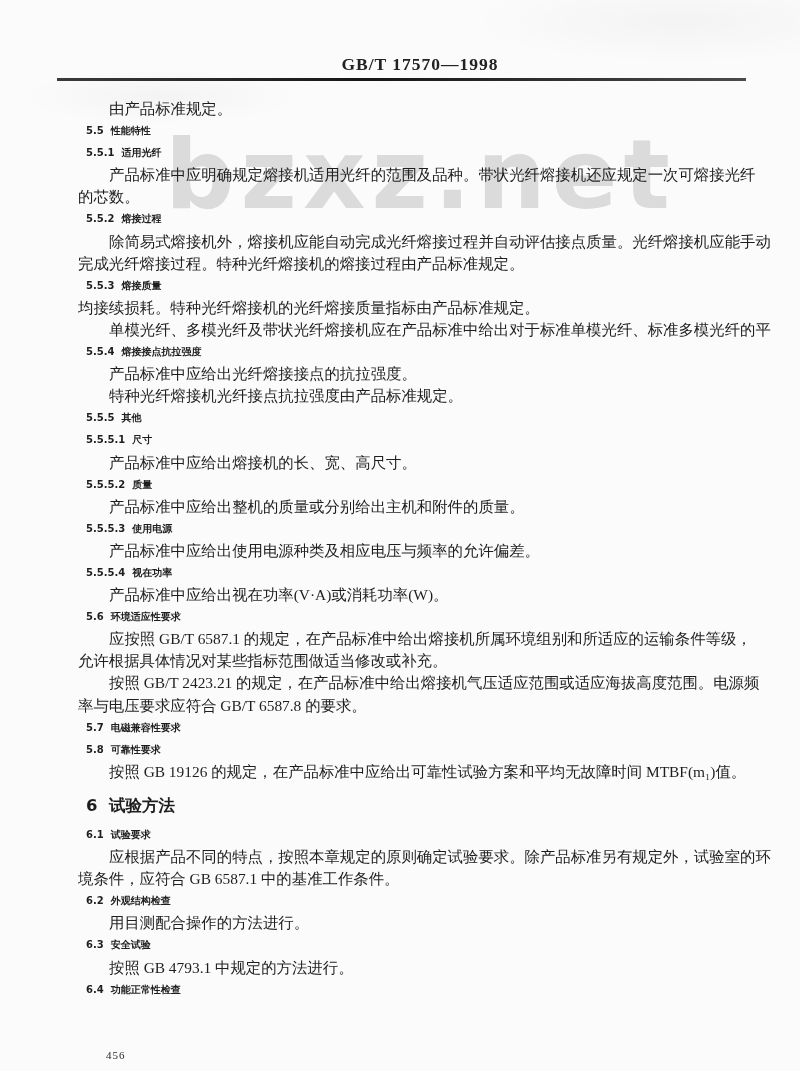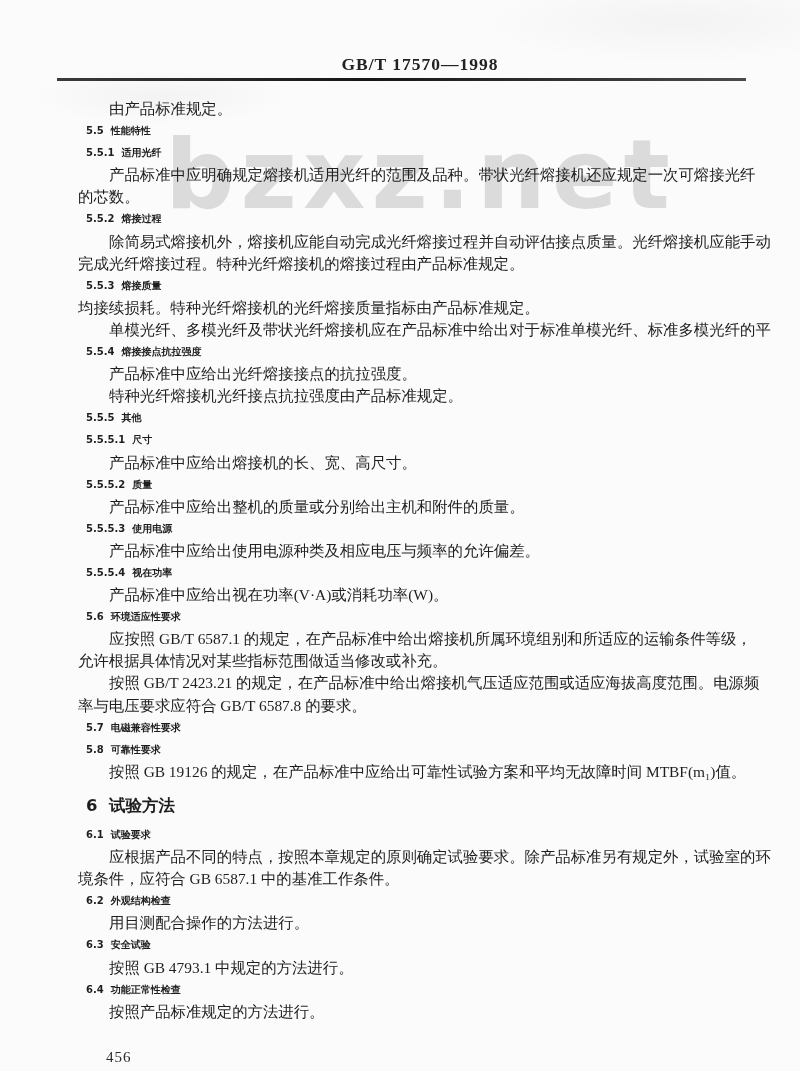--- a/index.html
+++ b/index.html
@@ -67,21 +67,21 @@
     font-weight: bold;
     padding-left: 8px;
     font-family: "DejaVu Sans", sans-serif;
     font-size: 16.5px;
     margin-top: 12px;
     margin-bottom: 7px;
   }
   .page-number {
     position: absolute; left: 106px; top: 1049px;
     z-index: 1;
-    font-size: 15px;
+    font-size: 11px;
     letter-spacing: 1px;
     color: #2a2a2a;
   }
 </style>
 </head>
 <body>
 
 <div class="page">
 
   <div class="watermark">bzxz.net</div>
@@ -124,18 +124,17 @@
       <div class="line p">按照 GB 19126 的规定，在产品标准中应给出可靠性试验方案和平均无故障时间 MTBF(m₁)值。</div>
       <div class="line c">6  试验方法</div>
       <div class="line h">6.1  试验要求</div>
       <div class="line p">应根据产品不同的特点，按照本章规定的原则确定试验要求。除产品标准另有规定外，试验室的环</div>
       <div class="line t">境条件，应符合 GB 6587.1 中的基准工作条件。</div>
       <div class="line h">6.2  外观结构检查</div>
       <div class="line p">用目测配合操作的方法进行。</div>
       <div class="line h">6.3  安全试验</div>
       <div class="line p">按照 GB 4793.1 中规定的方法进行。</div>
       <div class="line h">6.4  功能正常性检查</div>
-      <div class="line p">按照产品标准规定的方法进行。</div>
     </div>
 
   <div class="page-number">456</div>
 
 </div>
 
 </body></html>

